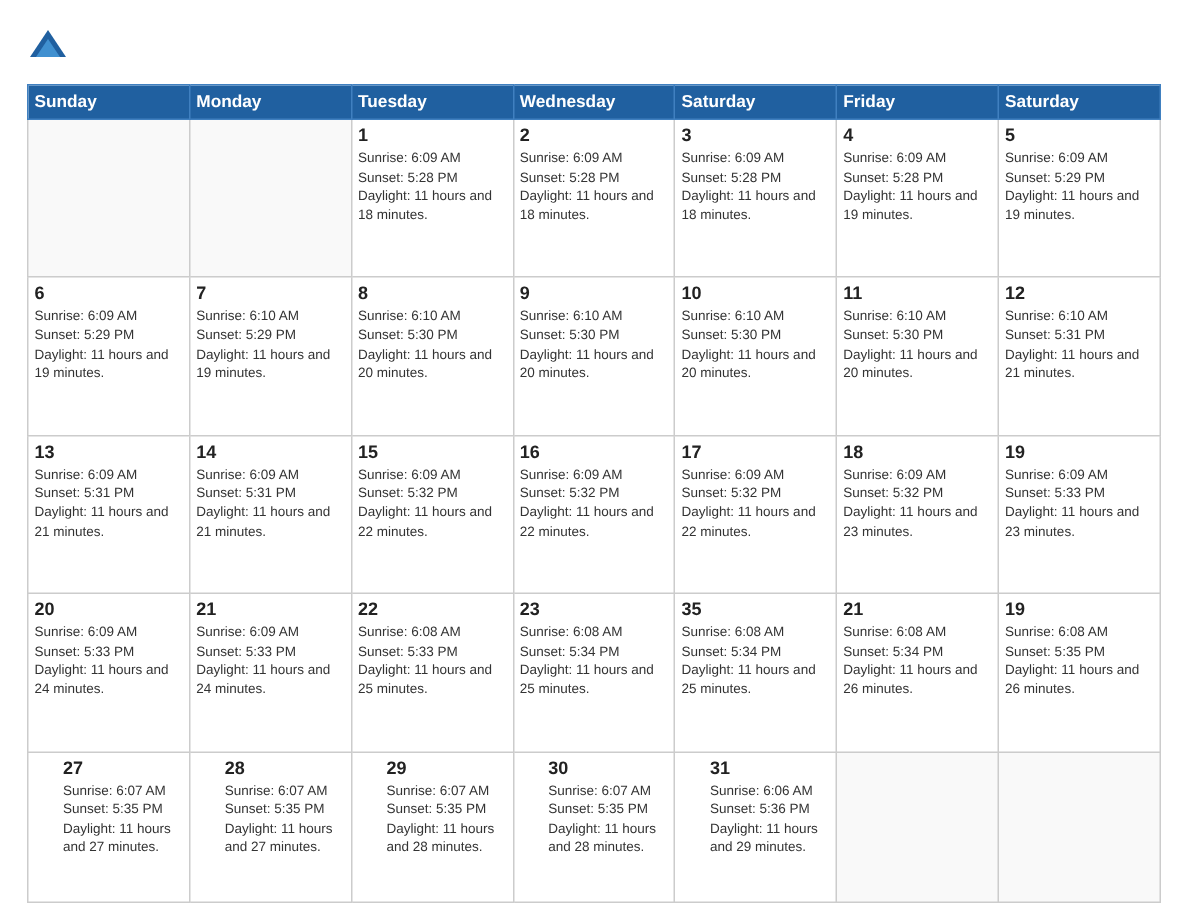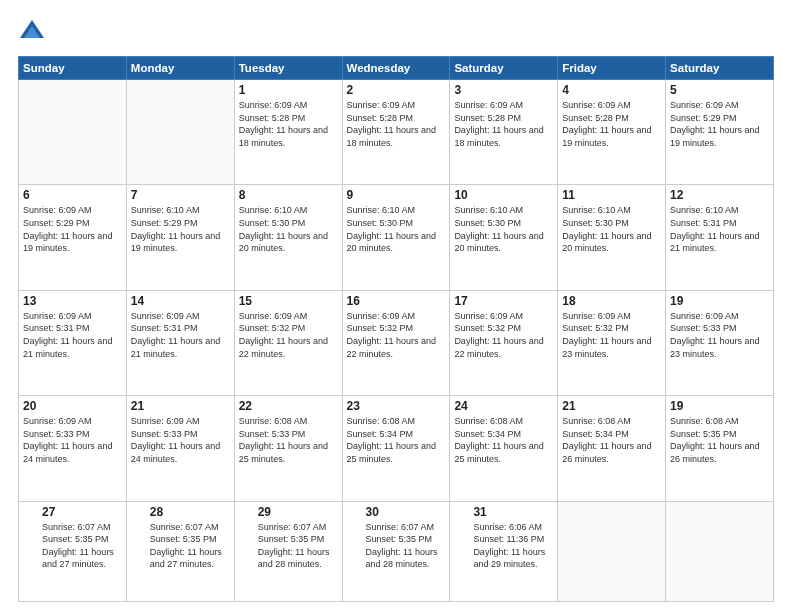--- a/index.html
+++ b/index.html
@@ -279,21 +279,21 @@
 Sunset: 5:33 PM
 Daylight: 11 hours and 25 minutes.</div>
           </td>
           <td>
             <span class="day-num">23</span>
             <div class="day-info">Sunrise: 6:08 AM
 Sunset: 5:34 PM
 Daylight: 11 hours and 25 minutes.</div>
           </td>
           <td>
-            <span class="day-num">24</span>
+            <span class="day-num">35</span>
             <div class="day-info">Sunrise: 6:08 AM
 Sunset: 5:34 PM
 Daylight: 11 hours and 25 minutes.</div>
           </td>
           <td>
             <span class="day-num">21</span>
             <div class="day-info">Sunrise: 6:08 AM
 Sunset: 5:34 PM
 Daylight: 11 hours and 26 minutes.</div>
           </td>
@@ -325,21 +325,21 @@
           </td>
           <td>
             <span class="day-num">30</span>
             <div class="day-info">Sunrise: 6:07 AM
 Sunset: 5:35 PM
 Daylight: 11 hours and 28 minutes.</div>
           </td>
           <td>
             <span class="day-num">31</span>
             <div class="day-info">Sunrise: 6:06 AM
-Sunset: 11:36 PM
+Sunset: 5:36 PM
 Daylight: 11 hours and 29 minutes.</div>
           </td>
           <td class="empty-cell"></td>
           <td class="empty-cell"></td>
         </tr>
       </tbody>
   </table>
 </div>
 
 </body></html>

